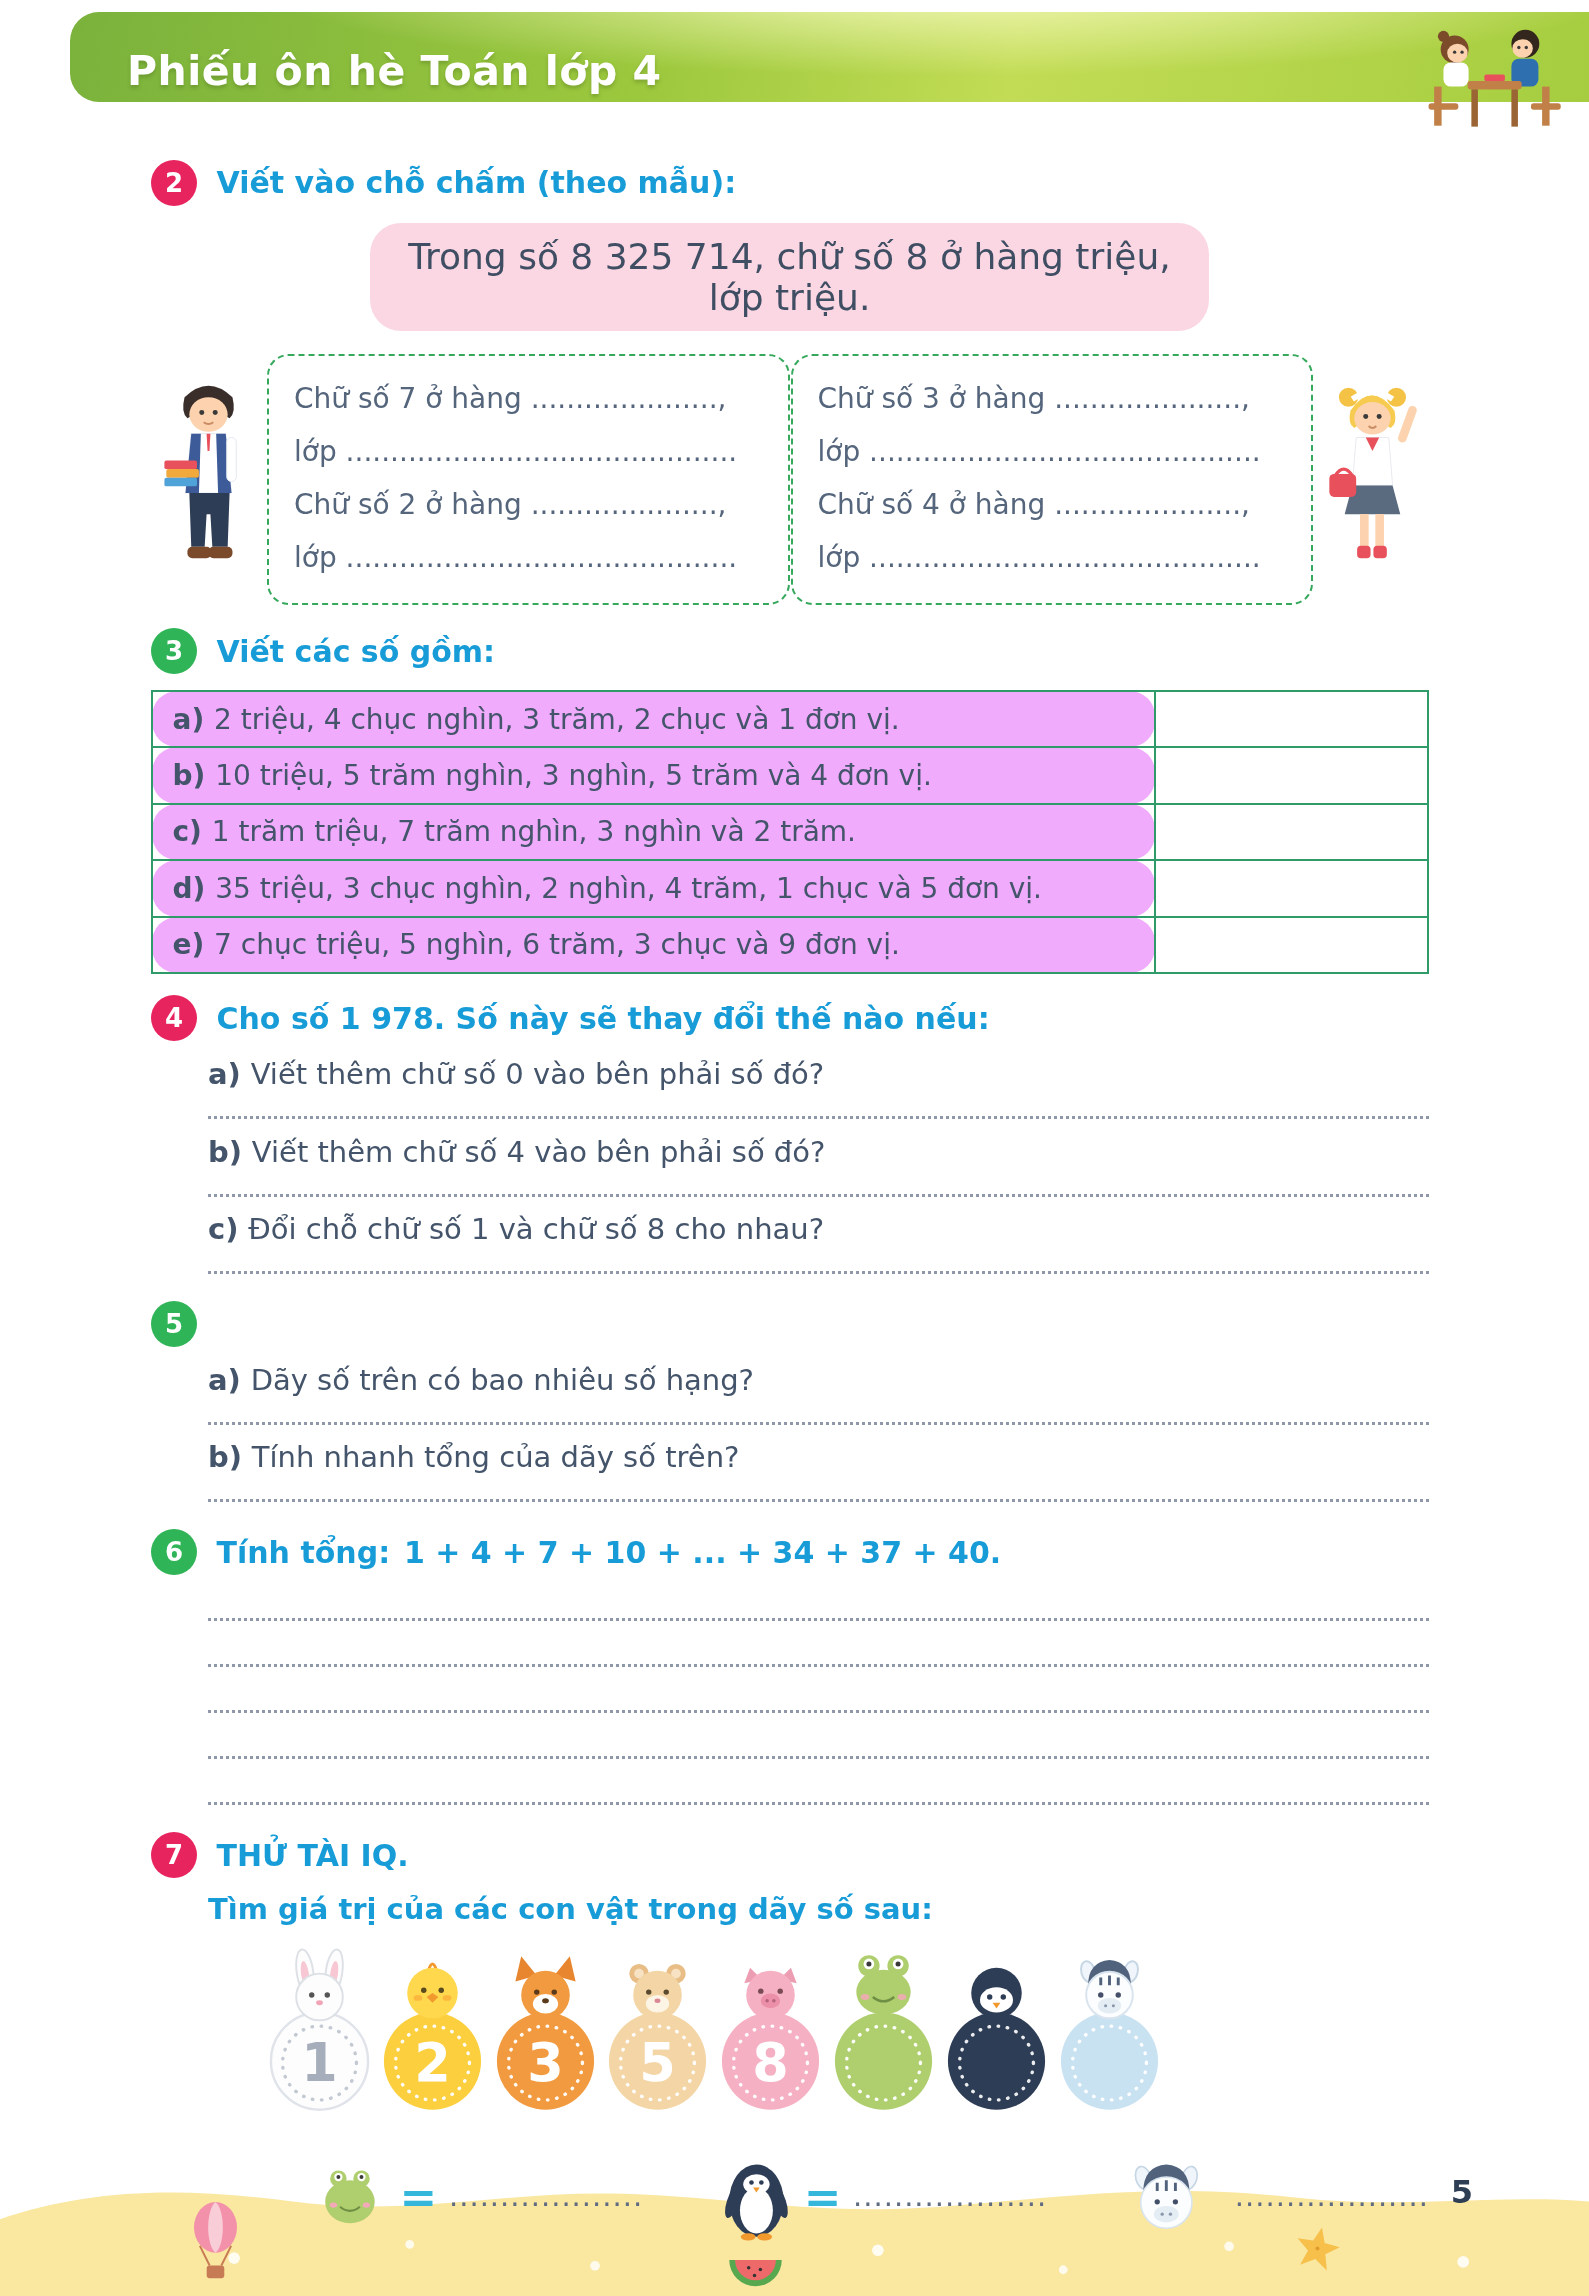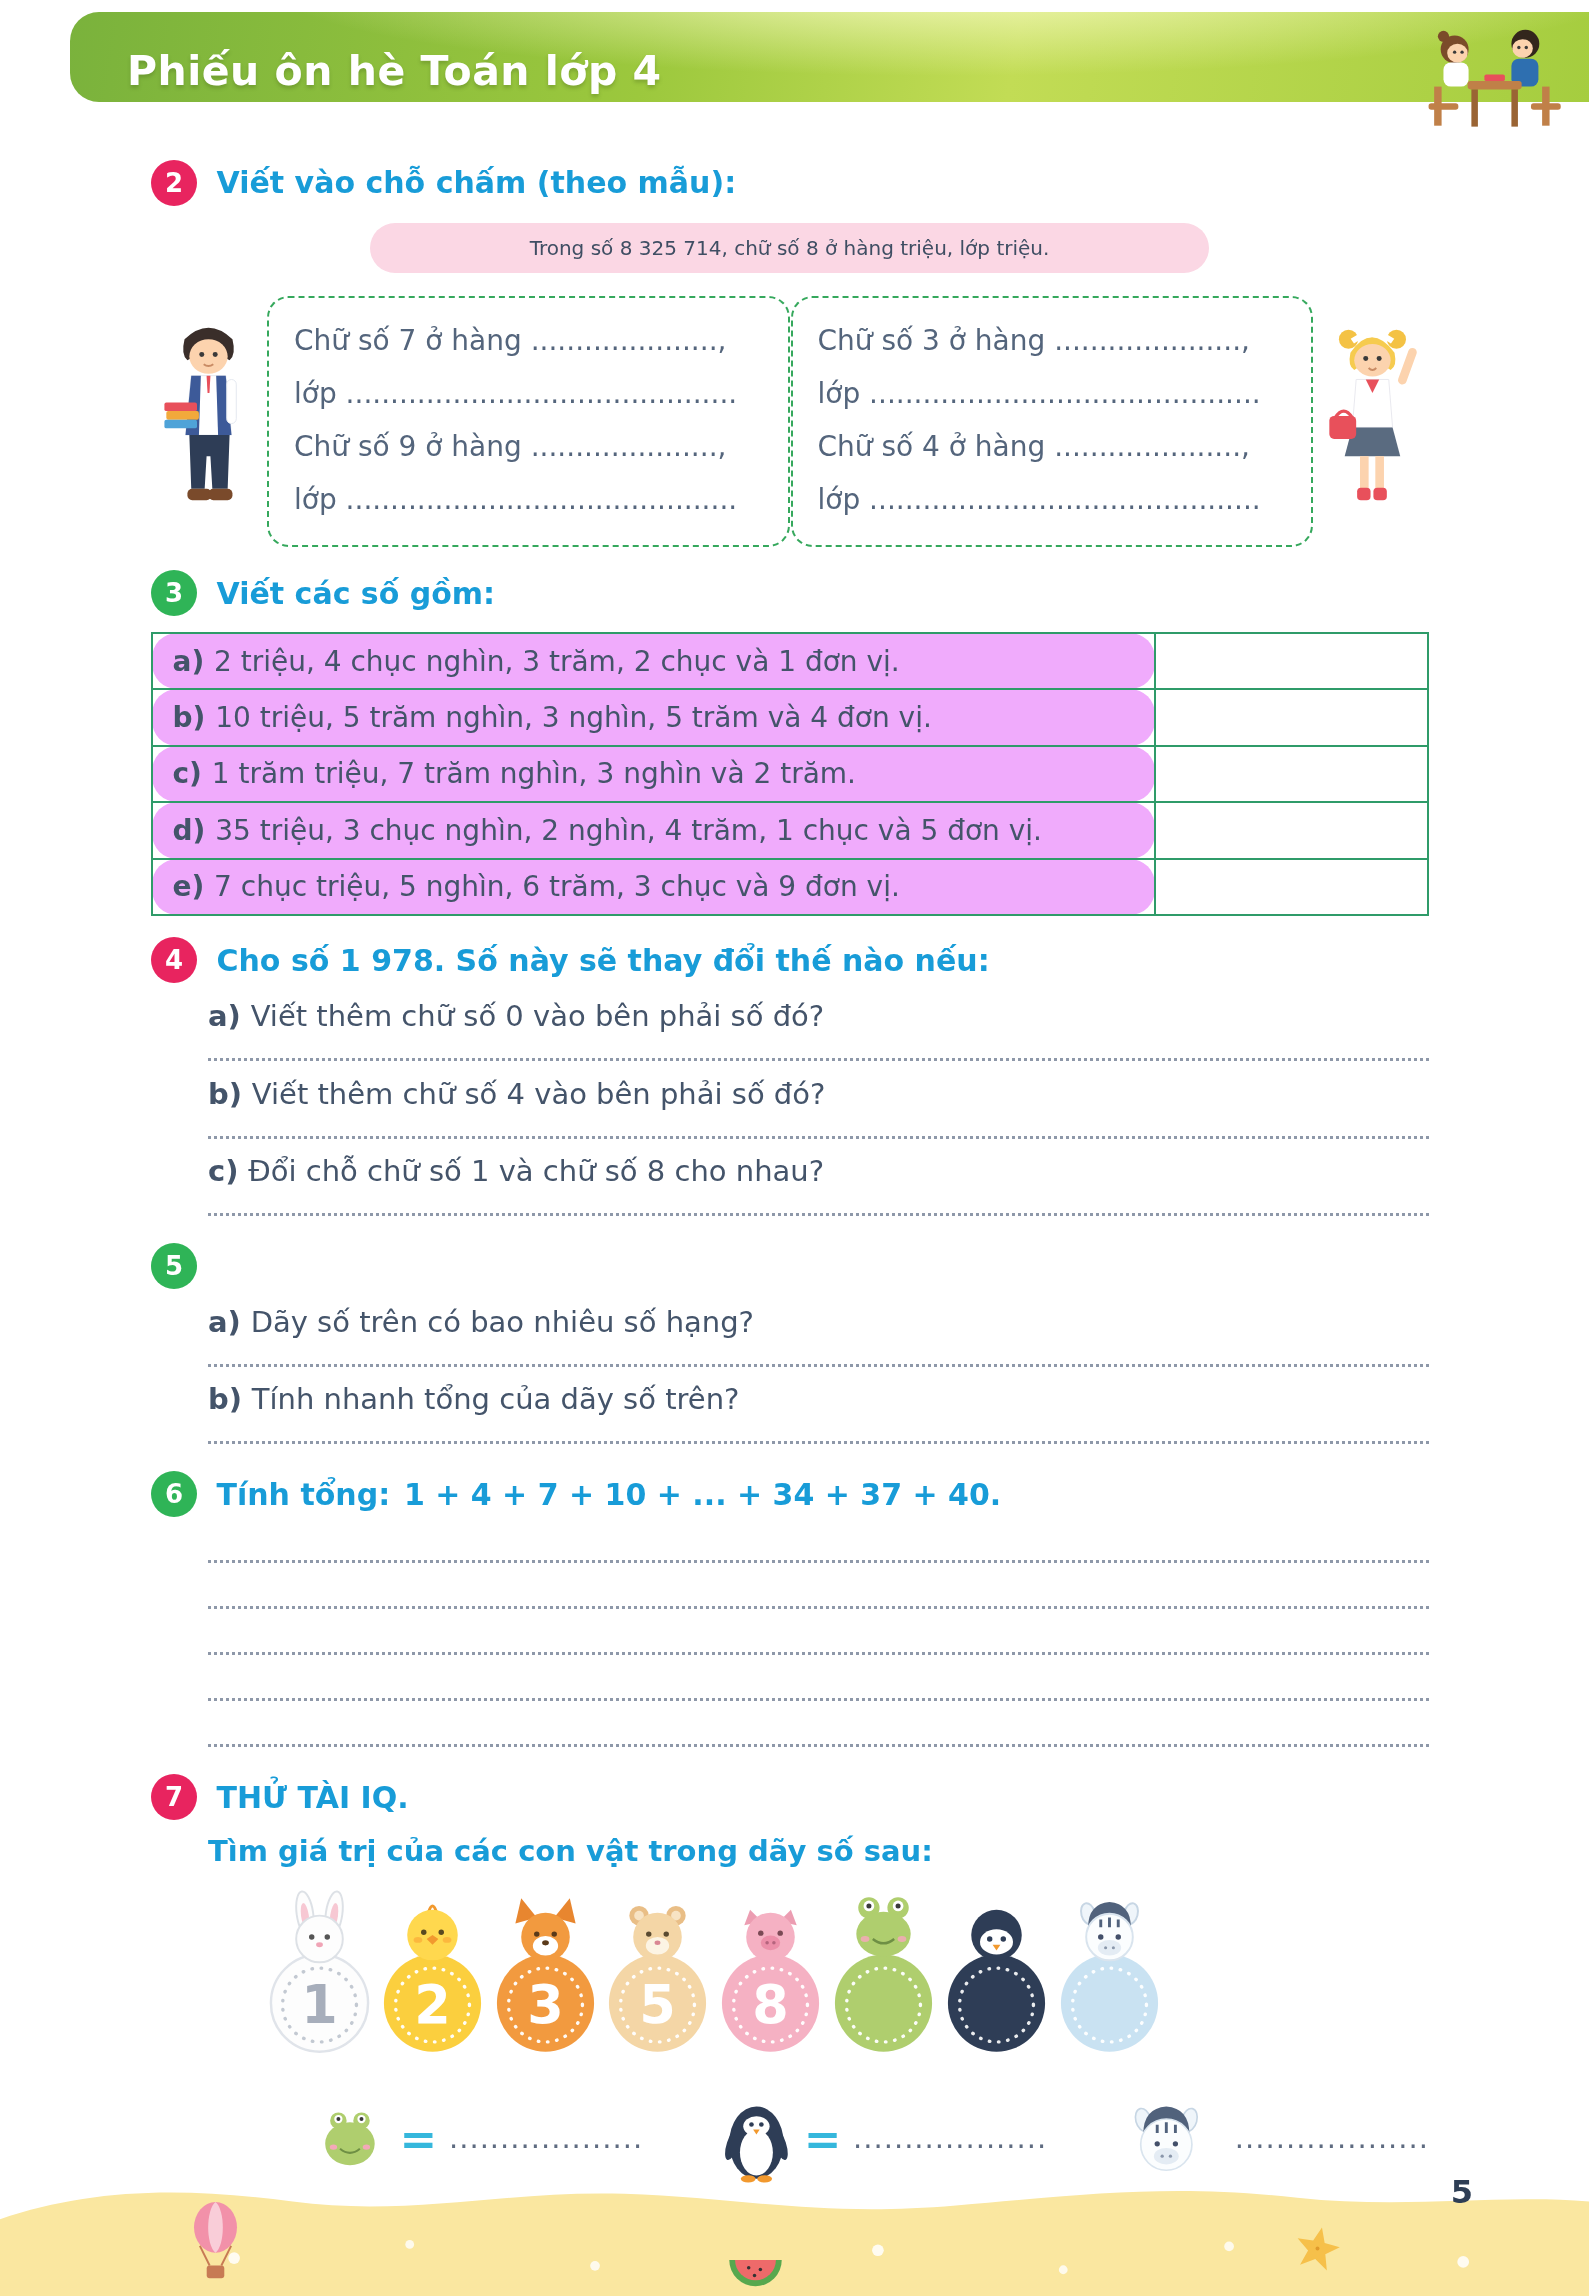--- a/index.html
+++ b/index.html
@@ -29,21 +29,21 @@
     flex:none; width:46px; height:46px; border-radius:50%;
     display:flex; align-items:center; justify-content:center;
     color:#fff; font-size:26px; font-weight:700;
   }
   .qtitle { font-size:30px; font-weight:700; color:#189CD8; }
   .qtitle .seq { margin-left:13.7px; }
   .mt16{margin-top:15.6px}.mt22{margin-top:21.5px}.mt24{margin-top:23.4px}.mt28{margin-top:27px}
 
   .example {
     margin:17.6px 0 0 219px; width:839px; background:#FBD7E4; border-radius:31px;
-    padding:12.7px 23.4px; font-size:20px; color:#3F4E63; text-align:center;
+    padding:12.7px 23.4px; font-size:36px; color:#3F4E63; text-align:center;
   }
   .boxes { display:flex; gap:1px; margin-top:23.4px; align-items:flex-start; }
   .figure { flex:none; margin-top:13.7px; }
   .dashedbox {
     flex:1; border:2.9px dashed #35A85C; border-radius:21.5px; padding:15.6px 25px 19.5px; min-height:246px;
     background:#fff;
   }
   .dashedbox .line { font-size:28px; color:#54657C; line-height:53px; white-space:nowrap; overflow:hidden; }
 
   .q3table { width:100%; border-collapse:collapse; margin-top:15.6px; font-size:28px; }
@@ -129,21 +129,21 @@
         <rect x="16" y="105" width="34" height="9" rx="2" fill="#F2A93B"></rect>
         <rect x="14" y="114" width="34" height="9" rx="2" fill="#4FA3D8"></rect>
         <path d="M40,130 H82 L80,186 H64 L62,152 L58,152 L56,186 H42 Z" fill="#2E3D56"></path>
         <rect x="38" y="186" width="25" height="12" rx="5" fill="#7A4A2B"></rect>
         <rect x="60" y="186" width="25" height="12" rx="5" fill="#7A4A2B"></rect>
       </svg>
 
       <div class="dashedbox">
         <div class="line">Chữ số 7 ở hàng .....................,</div>
         <div class="line">lớp ............................................</div>
-        <div class="line">Chữ số 9 ở hàng .....................,</div>
+        <div class="line">Chữ số 2 ở hàng .....................,</div>
         <div class="line">lớp ............................................</div>
       </div>
 
       <div class="dashedbox">
         <div class="line">Chữ số 3 ở hàng .....................,</div>
         <div class="line">lớp ............................................</div>
         <div class="line">Chữ số 4 ở hàng .....................,</div>
         <div class="line">lớp ............................................</div>
       </div>
 

